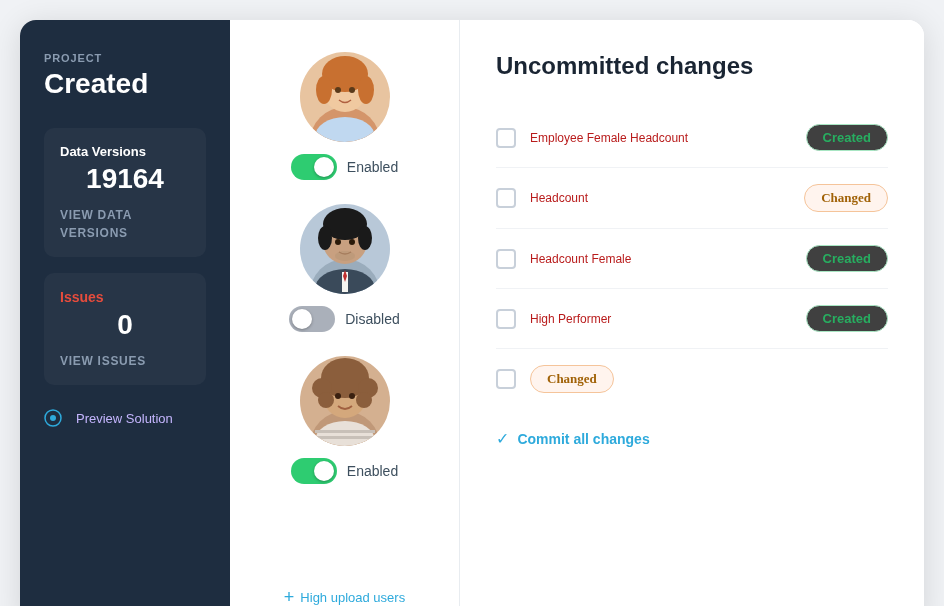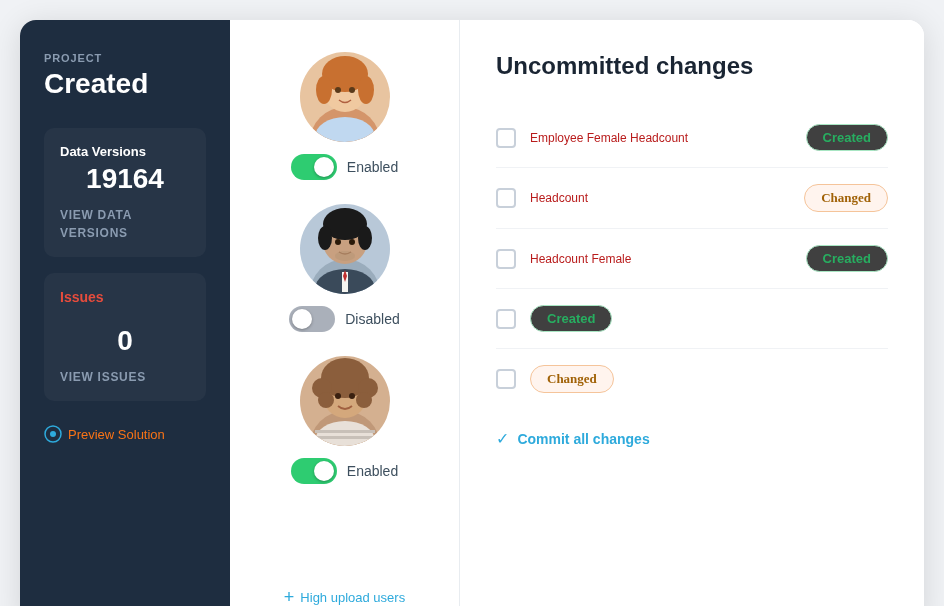--- a/index.html
+++ b/index.html
@@ -71,27 +71,27 @@
       font-weight: 600;
       letter-spacing: 0.06em;
       text-transform: uppercase;
       cursor: pointer;
       text-decoration: none;
     }
     .sidebar-issues-label {
       color: #e74c3c;
       font-size: 14px;
       font-weight: 700;
-      margin-bottom: 20px;
+      margin-bottom: 4px;
     }
     .sidebar-preview-link {
       display: flex;
       align-items: center;
-      gap: 6px;
-      color: #f97316;
+      gap: 14px;
+      color: #c4b5fd;
       font-size: 13px;
       font-weight: 500;
       cursor: pointer;
       margin-top: 8px;
       text-decoration: none;
     }
     .preview-icon {
       width: 18px;
       height: 18px;
       display: inline-flex;
@@ -402,20 +402,21 @@
       </div>
 
       <div class="change-item">
         <div class="checkbox"></div>
         <span class="change-name">Headcount Female</span>
         <span class="badge created">Created</span>
       </div>
 
       <div class="change-item">
         <div class="checkbox"></div>
+        <span class="change-name">High Performer</span>
         <span class="badge created">Created</span>
       </div>
 
       <div class="change-item">
         <div class="checkbox"></div>
         <span class="badge changed">Changed</span>
       </div>
 
     </div>
 

